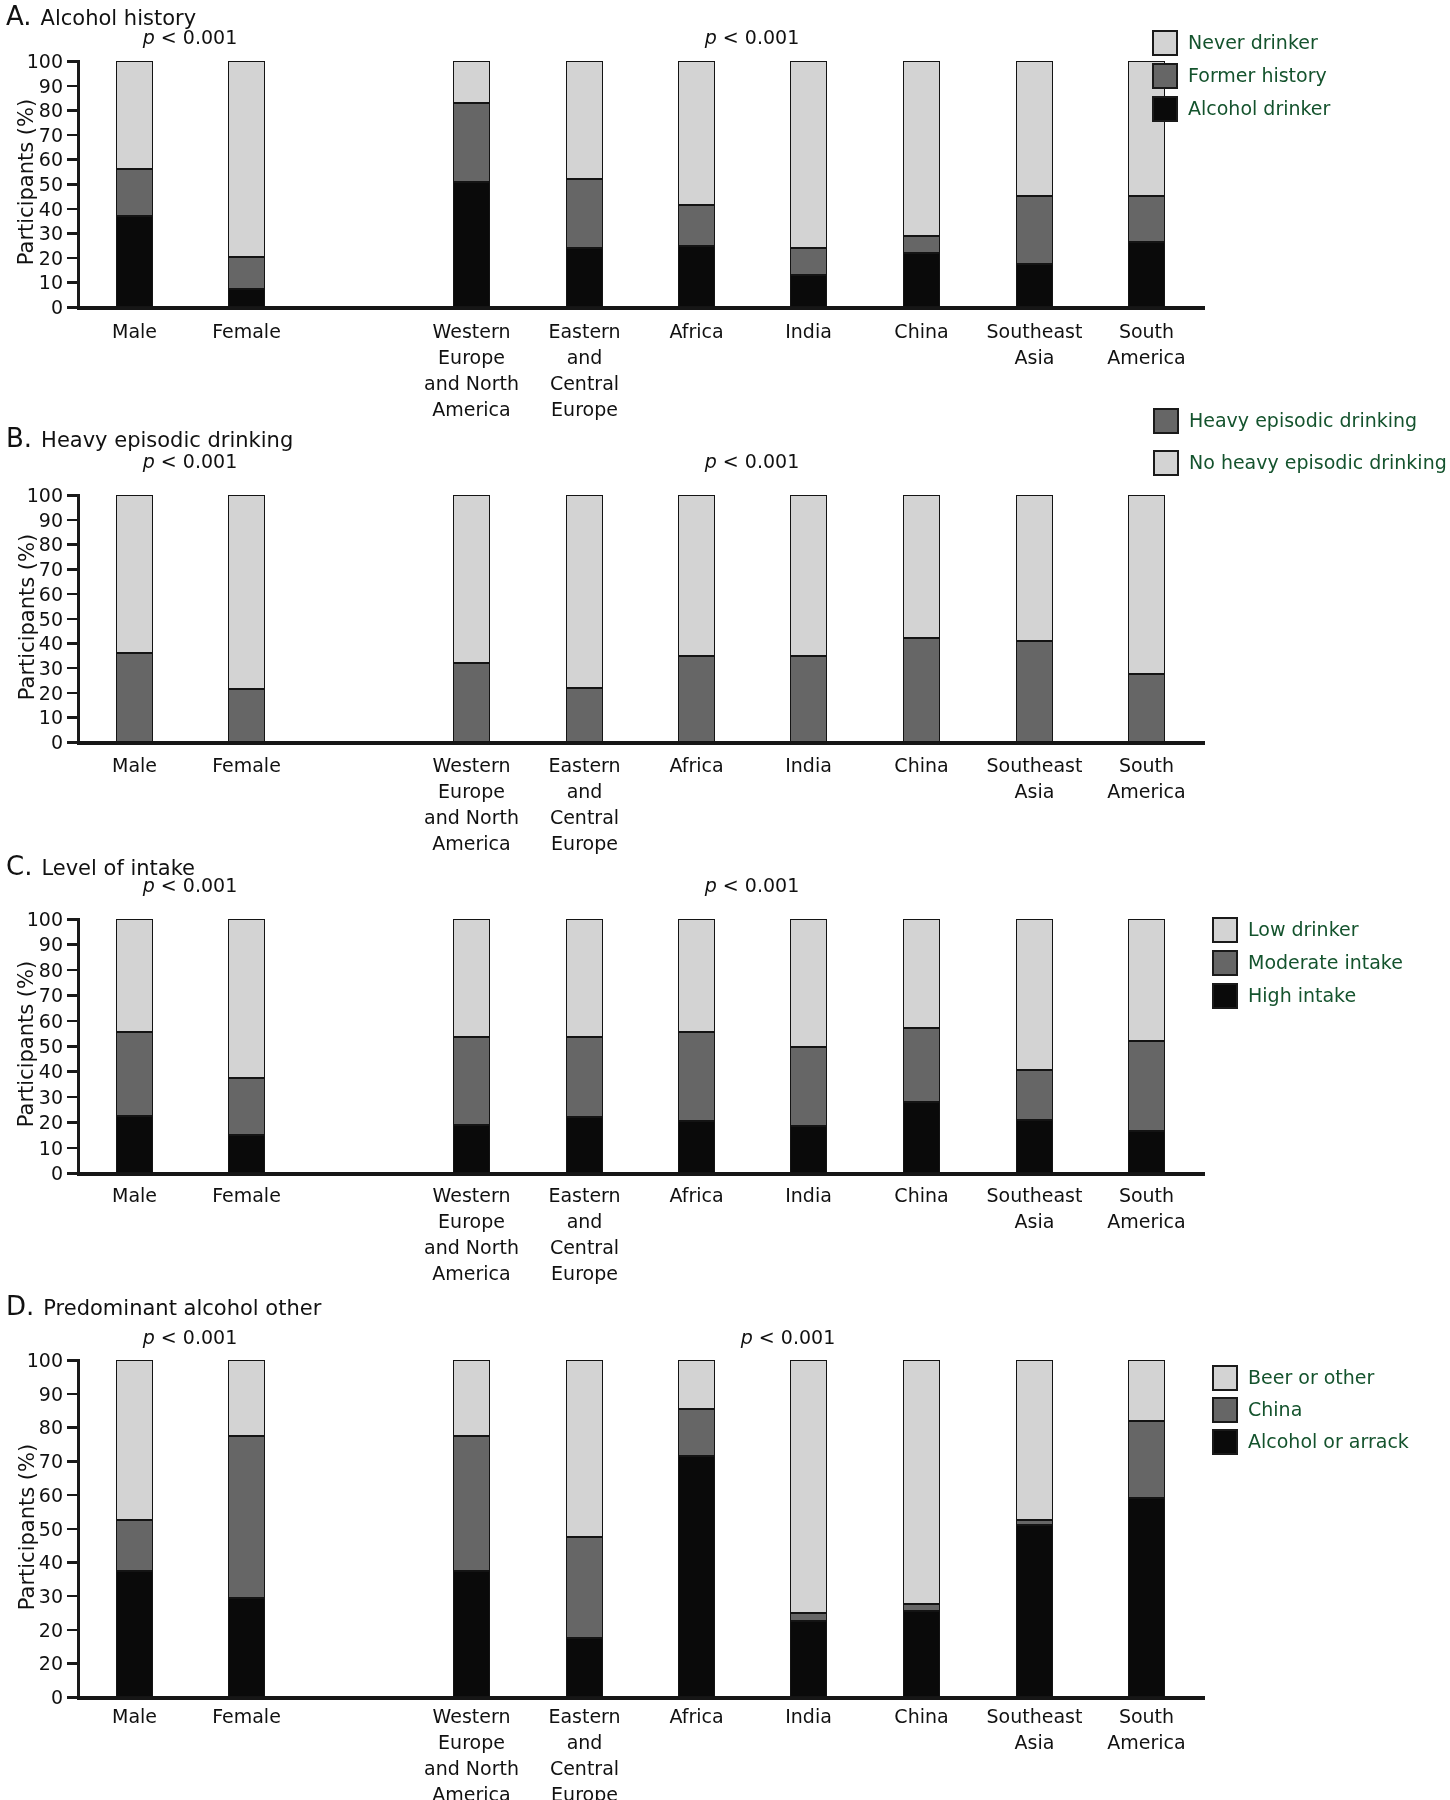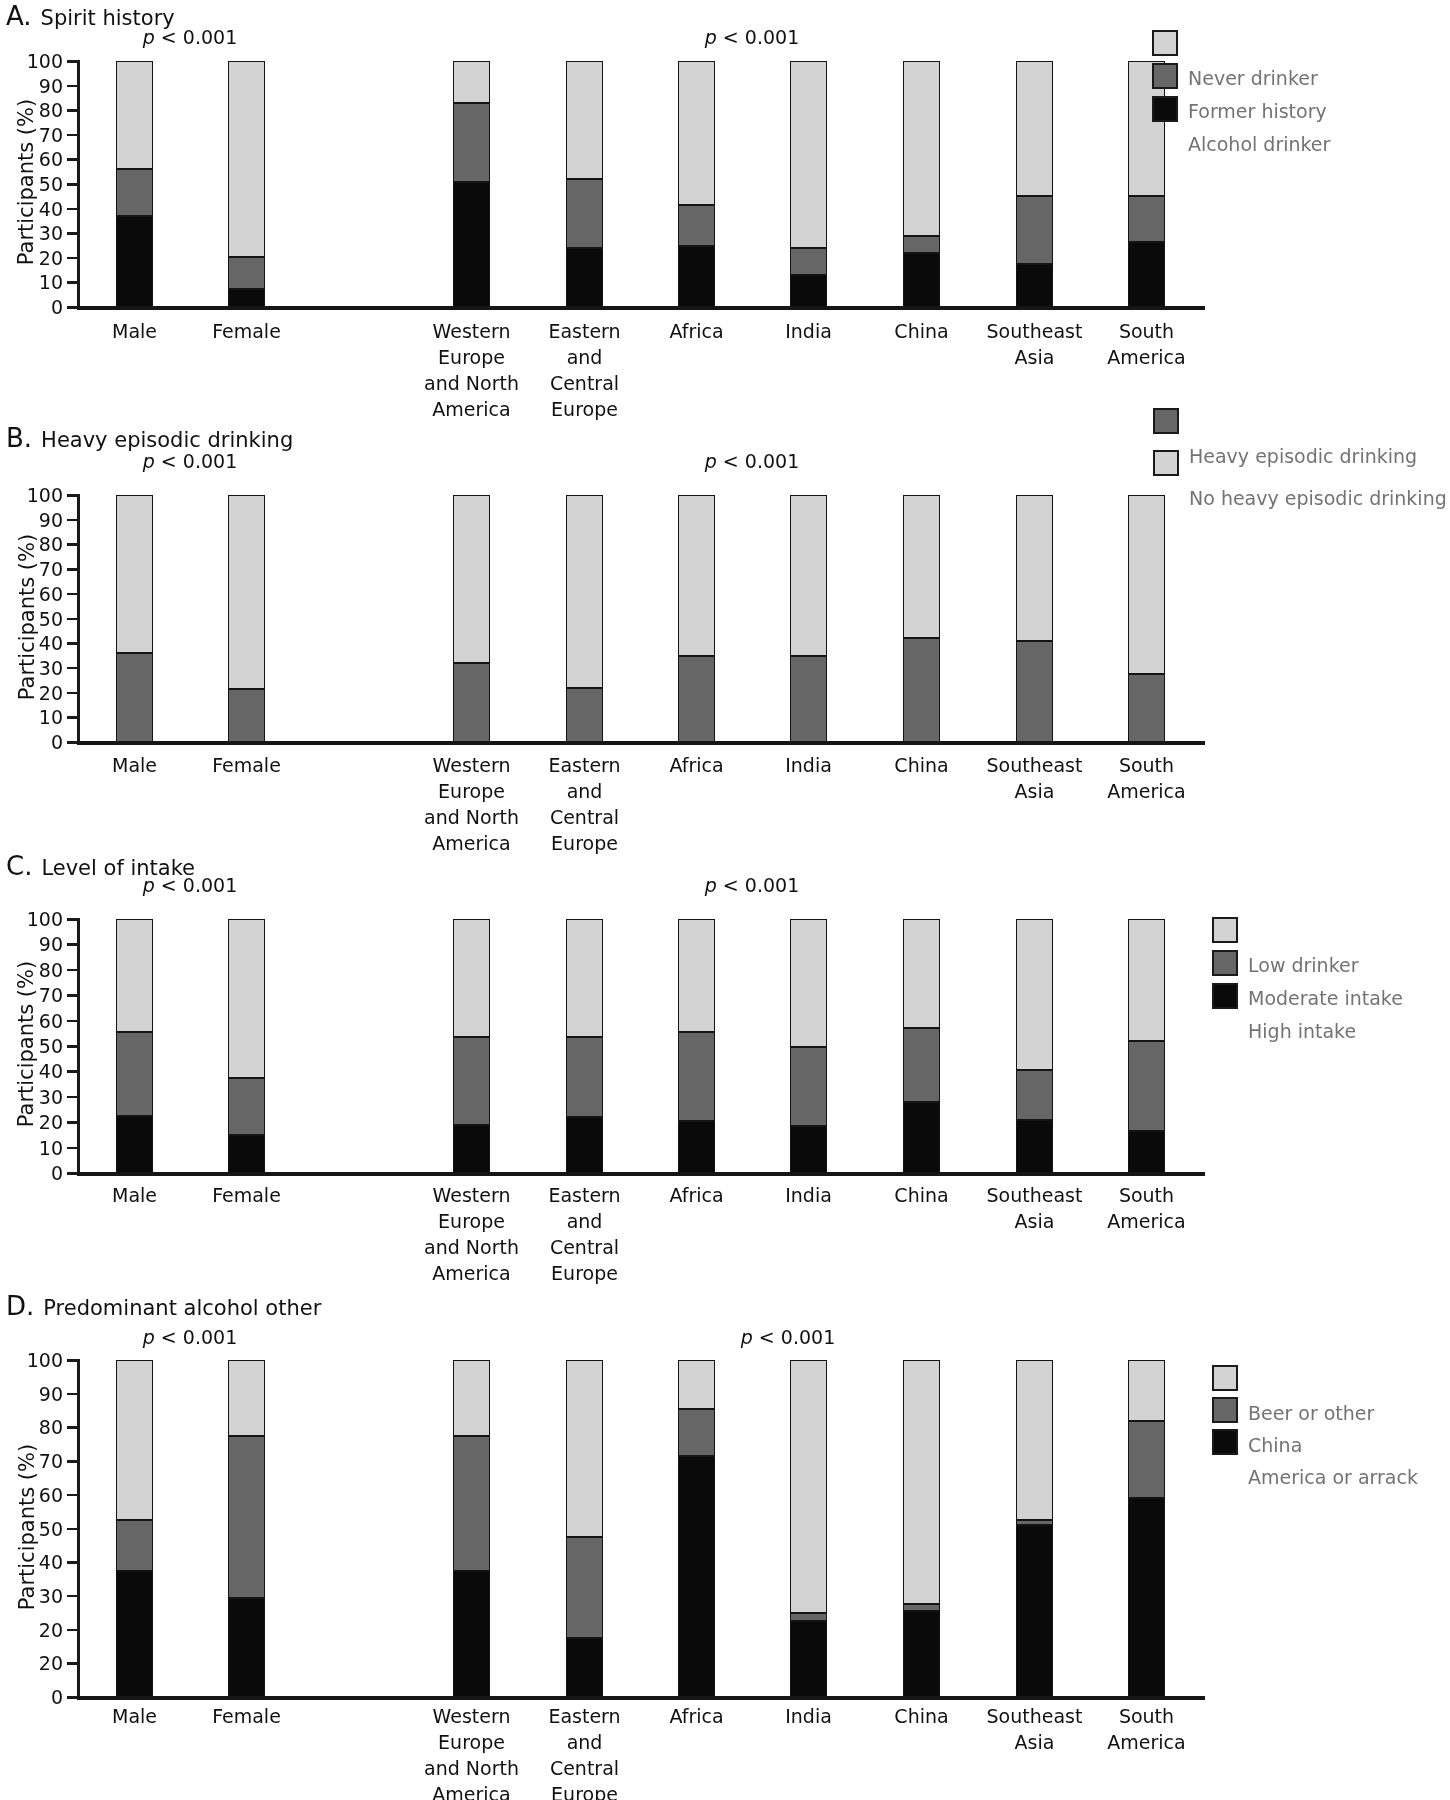--- a/index.html
+++ b/index.html
@@ -15,30 +15,30 @@
   .p-annot .pit{font-style:italic;}
   .ylab{font-size:21px;text-align:center;transform:rotate(-90deg);color:#111;white-space:nowrap;}
   .tick-label{font-size:19px;text-align:right;line-height:24px;color:#111;}
   .tick-mark{background:#1a1a1a;}
   .axis-line{background:#1a1a1a;}
   .baseline{background:#161616;}
   .bar{display:flex;flex-direction:column;justify-content:flex-end;}
   .seg{box-sizing:border-box;border:1.5px solid #141414;flex-shrink:0;}
   .xlab{font-size:19px;line-height:26px;text-align:center;color:#111;}
   .legend-swatch{width:26px;height:26px;box-sizing:border-box;border:2px solid #1a1a1a;}
-  .legend-label{font-size:19px;line-height:27px;white-space:nowrap;color:#737373;margin-top:36px;}
+  .legend-label{font-size:19px;line-height:27px;white-space:nowrap;color:#14532d;}
 </style>
 </head>
 <body>
 
 <div id="canvas">
     <div class="abs" style="left: 0px; top: 0px; width: 1450px;">
       <div class="abs panel-title" style="left: 6px; top: 2px;">
         <div class="panel-letter" style="position: static;">A.</div>
-        <div class="panel-name" style="position: static;">Spirit history</div>
+        <div class="panel-name" style="position: static;">Alcohol history</div>
       </div>
       <div class="abs p-annot" style="left: 190px; top: 26px;"><span class="pit">p</span><span> &lt; 0.001</span></div>
       <div class="abs p-annot" style="left: 752px; top: 26px;"><span class="pit">p</span><span> &lt; 0.001</span></div>
       <div class="abs ylab" style="left: -97px; top: 170px; width: 246px;">Participants (%)</div>
       <div class="abs axis-line" style="left: 77px; top: 60px; width: 3px; height: 249px;"></div>
       <div class="abs tick-mark" style="left: 67px; top: 60px; width: 10px; height: 2.5px;"></div>
       <div class="abs tick-label" style="left: 0px; top: 49px; width: 63px;">100</div>
       <div class="abs tick-mark" style="left: 67px; top: 84.6px; width: 10px; height: 2.5px;"></div>
       <div class="abs tick-label" style="left: 0px; top: 73.6px; width: 63px;">90</div>
       <div class="abs tick-mark" style="left: 67px; top: 109.2px; width: 10px; height: 2.5px;"></div>
@@ -484,15 +484,15 @@
       </div>
       <div class="abs" style="left: 1081.5px; top: 1703px; width: 130px;">
         <div class="xlab">South</div>
         <div class="xlab">America</div>
       </div>
       <div class="abs legend-swatch" style="left: 1212px; top: 1365px; background: rgb(211, 211, 211);"></div>
       <div class="abs legend-label" style="left: 1248px; top: 1364px;">Beer or other</div>
       <div class="abs legend-swatch" style="left: 1212px; top: 1397px; background: rgb(102, 102, 102);"></div>
       <div class="abs legend-label" style="left: 1248px; top: 1396px;">China</div>
       <div class="abs legend-swatch" style="left: 1212px; top: 1429px; background: rgb(10, 10, 10);"></div>
-      <div class="abs legend-label" style="left: 1248px; top: 1428px;">America or arrack</div>
+      <div class="abs legend-label" style="left: 1248px; top: 1428px;">Alcohol or arrack</div>
     </div>
   </div>
 
 </body></html>

